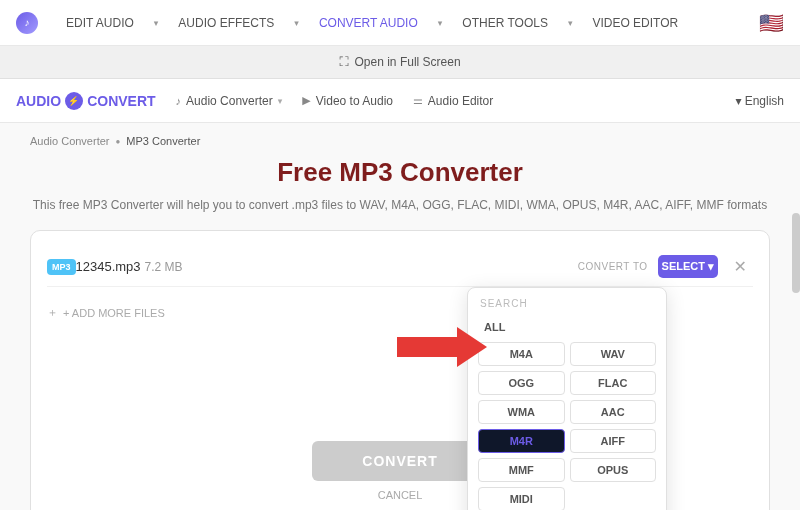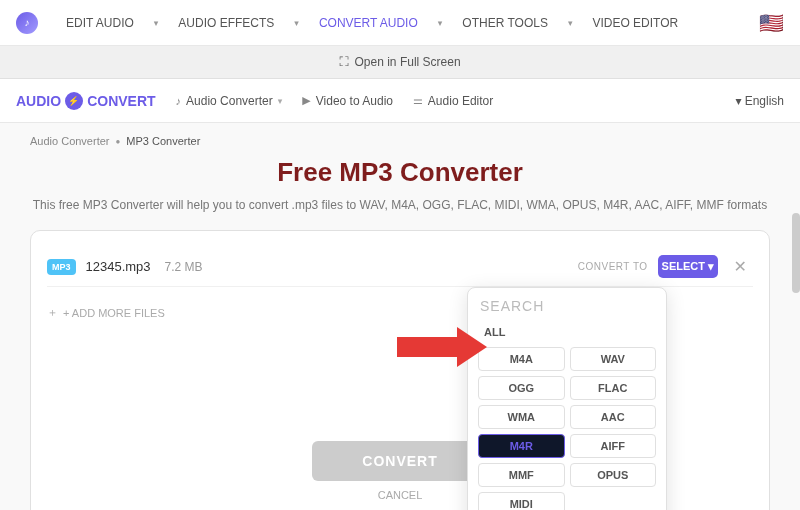--- a/index.html
+++ b/index.html
@@ -157,21 +157,21 @@
       border: 1px solid #e0e0e0;
       border-radius: 10px;
       padding: 16px;
       position: relative;
     }
 
     
     .file-row {
       display: flex;
       align-items: center;
-      gap: 10px;
+      gap: 0;
       padding: 8px 0;
       border-bottom: 1px solid #f0f0f0;
       margin-bottom: 10px;
     }
     .file-badge {
       background: #4fc3f7;
       color: #fff;
       border-radius: 4px;
       font-size: 9px;
       font-weight: 700;
@@ -235,21 +235,21 @@
       left: 420px;
       width: 200px;
       background: #fff;
       border: 1px solid #e0e0e0;
       border-radius: 8px;
       box-shadow: 0 4px 20px rgba(0,0,0,0.12);
       z-index: 100;
       padding: 10px;
     }
     .popup-search {
-      font-size: 14px;
+      font-size: 10px;
       color: #bbb;
       letter-spacing: 1px;
       text-transform: uppercase;
       margin-bottom: 8px;
       padding: 0 2px;
     }
     .format-grid {
       display: grid;
       grid-template-columns: repeat(2, 1fr);
       gap: 5px;

